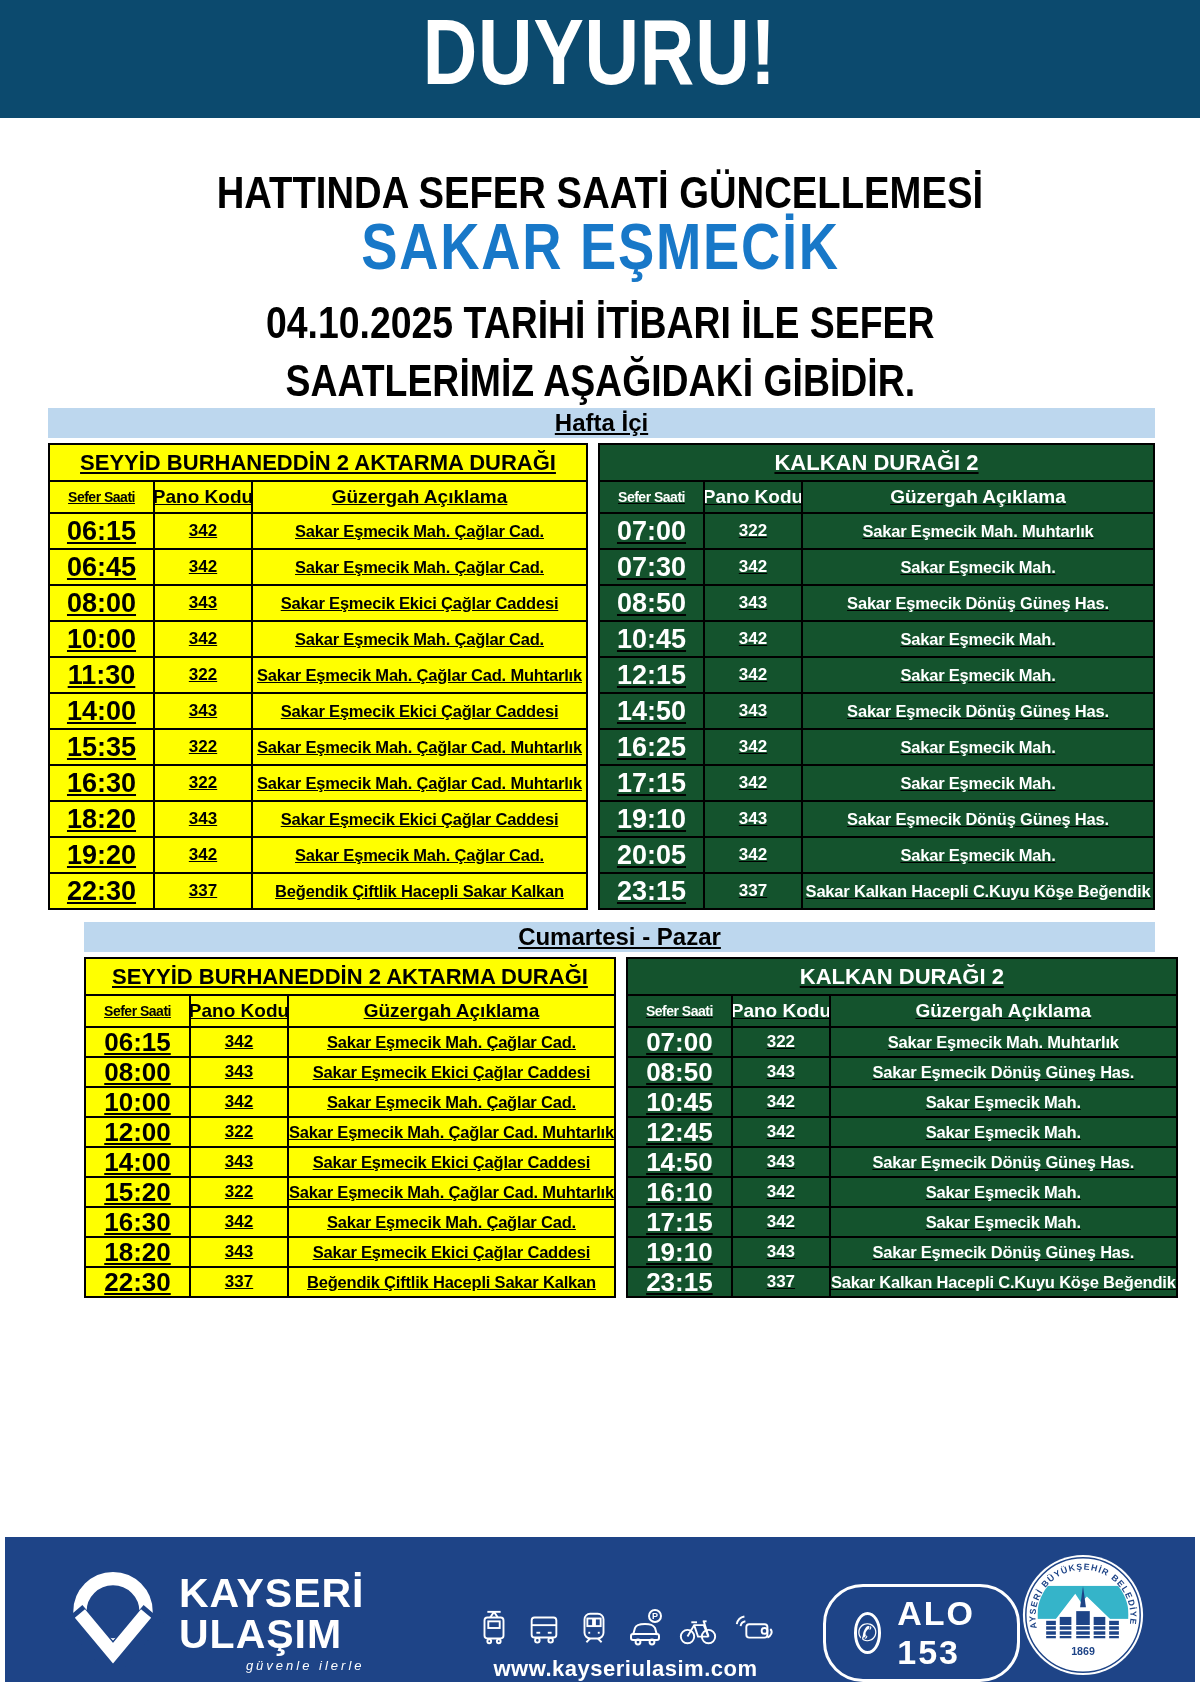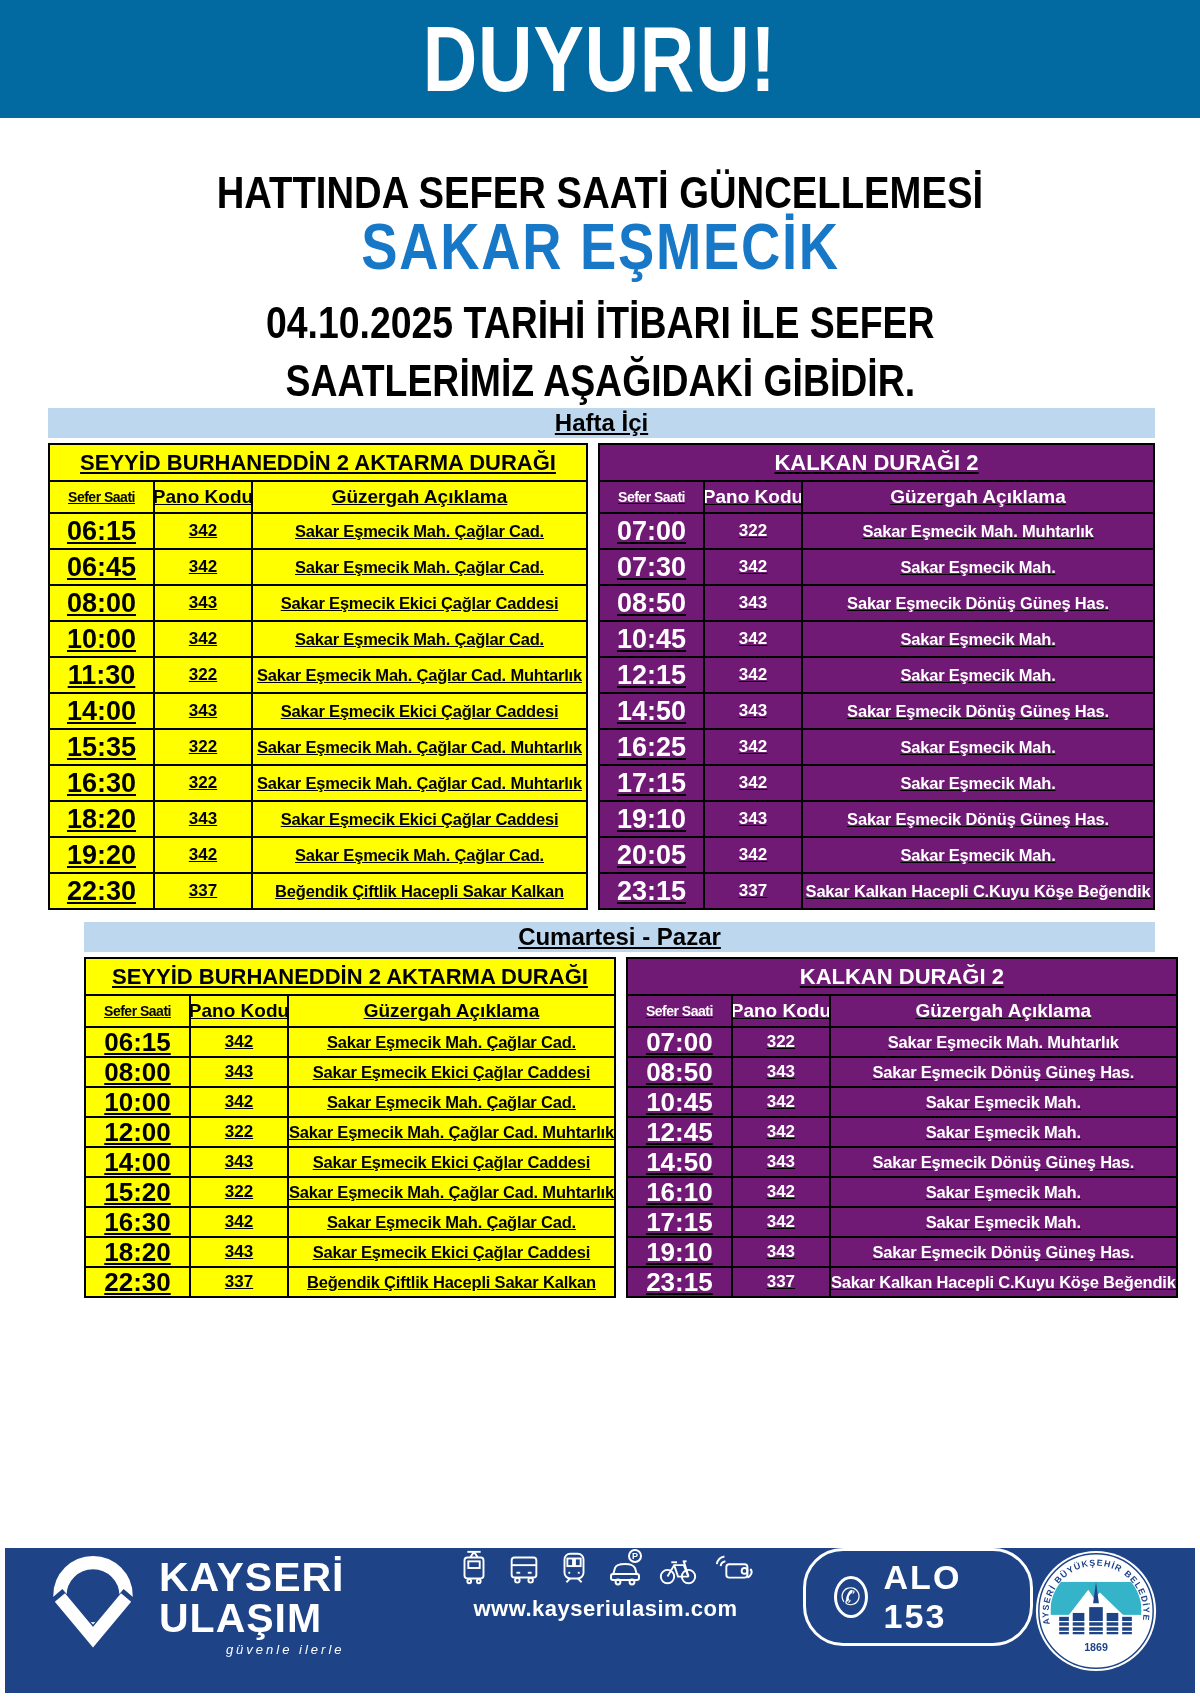--- a/index.html
+++ b/index.html
@@ -6,22 +6,22 @@
   html,body { background:#ffffff; }
   body {
     width:1200px; height:1697px;
     font-family:"Liberation Sans", sans-serif;
     position:relative; overflow:hidden;
   }
   .page { width:1200px; height:1697px; position:relative; background:#fff; }
 
   
   .banner {
-    height:118px; background:#0369a1;
-    display:flex; align-items:center; justify-content:center;
+    height:118px; background:#0c4a6e;
+    display:flex; align-items:flex-start; justify-content:center;
   }
   .banner-text {
     color:#fff; font-size:92px; font-weight:bold; letter-spacing:1px;
     display:inline-block; transform:scaleX(0.82); white-space:nowrap;
   }
 
   
   .title-block { height:290px; text-align:center; padding-top:26px; }
   .condensed { display:inline-block; transform:scaleX(0.85); white-space:nowrap; }
   .line-name { font-size:64px; font-weight:bold; color:#1878C8; letter-spacing:2px; line-height:1.0; }
@@ -32,21 +32,21 @@
   
   .schedule { width:1107px; margin:0 auto 0 48px;text-decoration:underline; }
   .schedule.weekend { margin-top:12px;padding-left:36px; }
   .period-band {
     height:30px; background:#BDD7EE; display:flex; align-items:center; justify-content:center;
     font-size:24px; font-weight:bold; color:#000; margin-bottom:5px;
   }
   .halves { display:flex; gap:10px; }
   .half { border:2px solid #000; }
   .half.yellow { width:540px; background:#FFFF00; color:#000; }
-  .half.cyan   { width:557px; background:#701a75; color:#fff; }
+  .half.cyan   { width:557px; background:#14532d; color:#fff; }
   .h-title {
     height:37px; display:flex; align-items:center; justify-content:center;
     font-size:22px; font-weight:bold; border-bottom:2px solid #000;
     transform-origin:center;
   }
   .cols, .trow { display:flex; }
   .cols > div, .cell {
     display:flex; align-items:center; justify-content:center;
     border-right:2px solid #000; white-space:nowrap; overflow:hidden;
   }
@@ -59,22 +59,22 @@
   .c2 { flex:1; }
   .cell { height:36px; font-weight:bold; }
   .cell.c0 { font-size:27px; }
   .cell.c1 { font-size:17px; }
   .cell.c2 { font-size:16.5px; letter-spacing:-0.2px; }
   .schedule.weekend .cell { height:30px; }
   .schedule.weekend .cell.c0 { font-size:26px; }
 
   
   .footer {
-    position:absolute; left:5px; right:5px; bottom:4px; height:145px;
-    background:#1E4487; display:flex; align-items:flex-start; padding:0 36px;
+    position:absolute; left:5px; right:5px; bottom:15px; height:145px;
+    background:#1E4487; display:flex; align-items:flex-end; padding:0 56px;
   }
   .logo-group { display:flex; align-items:center; gap:14px; }
   .logo-text { color:#fff; }
   .logo-text .l1, .logo-text .l2 { font-size:41px; font-weight:bold; letter-spacing:1px; line-height:0.98; }
   .logo-tagline { font-size:13px; font-style:italic; letter-spacing:3px; text-align:right; margin-top:4px; color:#fff; }
   .center-group { margin-left:110px; display:flex; flex-direction:column; align-items:center; gap:8px; }
   .icons-row { display:flex; align-items:flex-end; gap:12px; }
   .website { color:#fff; font-size:22px; font-weight:bold; letter-spacing:0.5px; }
   .alo-pill {
     margin-left:46px; border:3px solid #fff; border-radius:40px;

